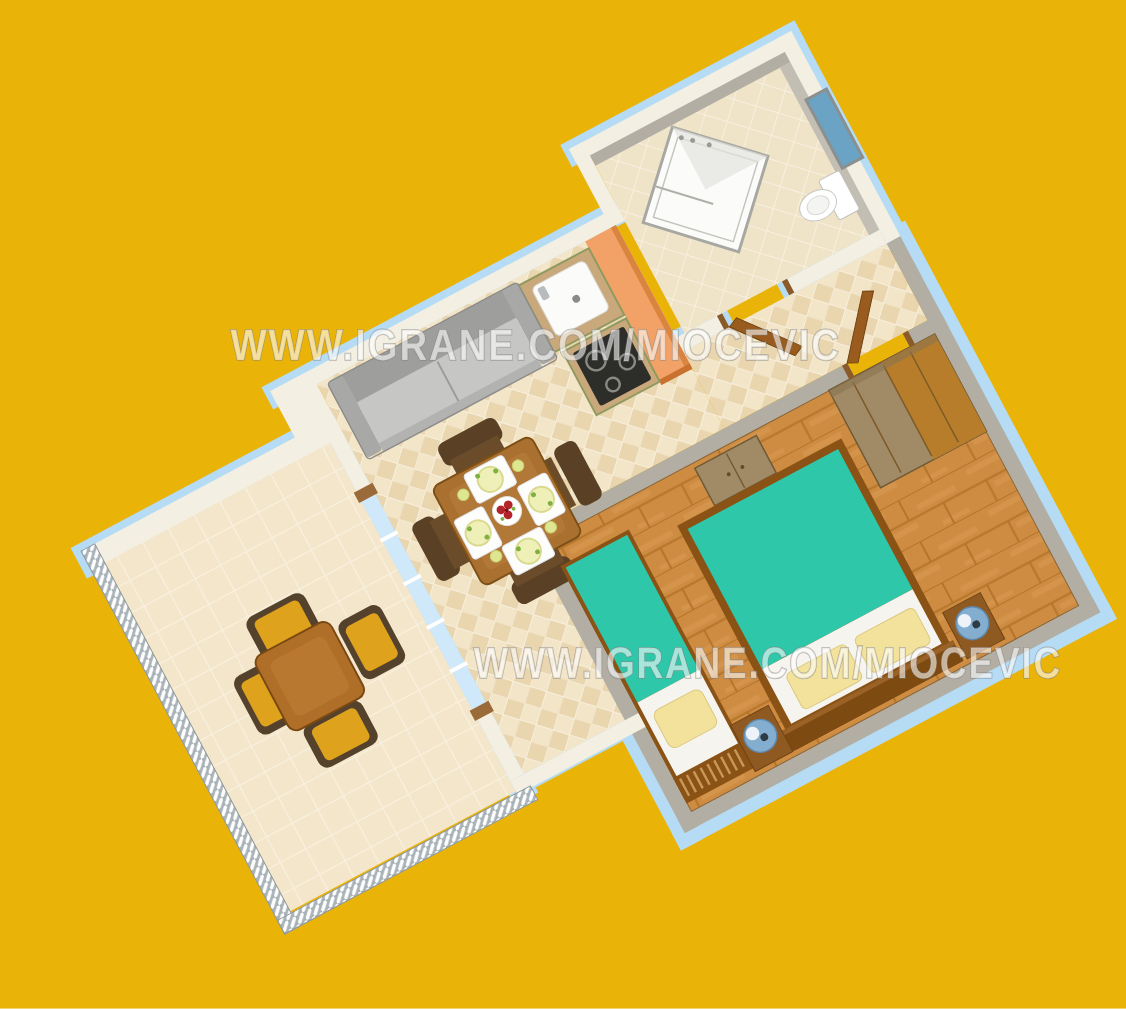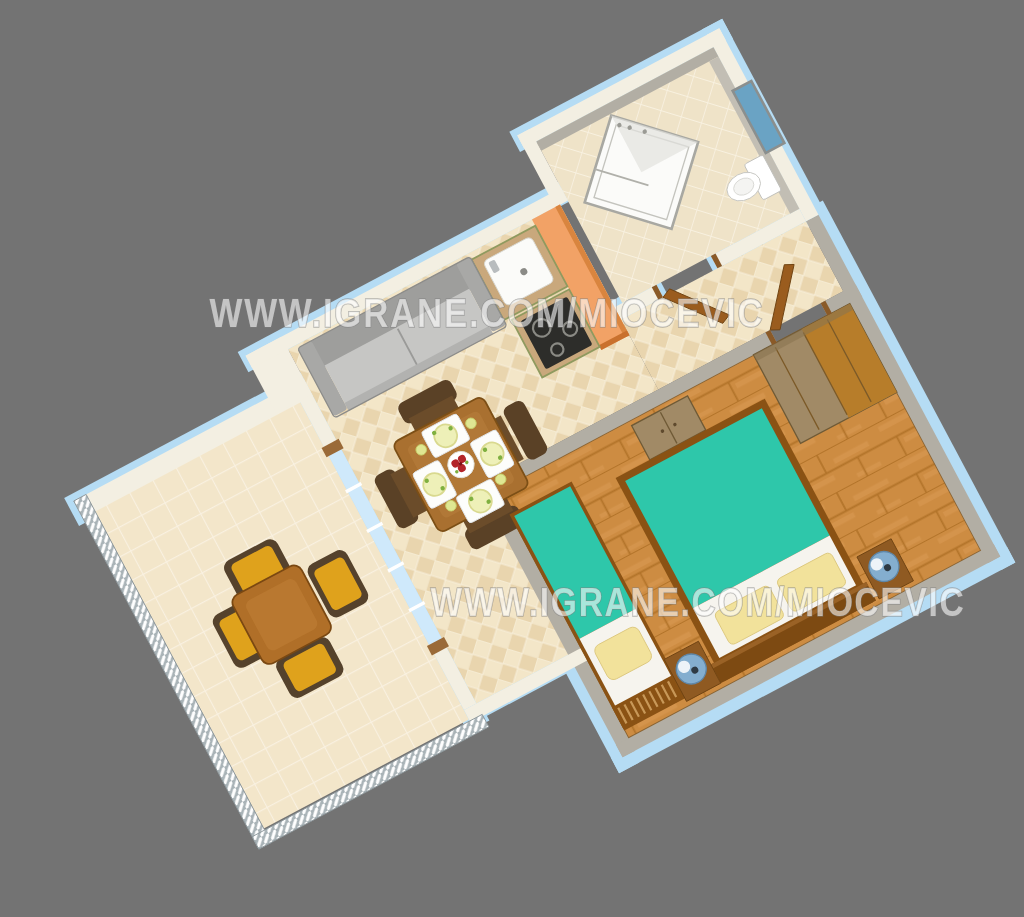--- a/index.html
+++ b/index.html
@@ -1,16 +1,16 @@
 <!DOCTYPE html>
 <html><head>
 <meta charset="utf-8">
 <style>
   html,body{margin:0;padding:0;background:#ffffff;}
-  .canvas{position:relative;width:1024px;height:917px;background:#737373;overflow:hidden;}
+  .canvas{position:relative;width:1024px;height:917px;background:#eab308;overflow:hidden;}
   svg{display:block;}
   .wm{
     font-family:"Liberation Sans",sans-serif;
     font-weight:bold;
     font-size:40px;
     letter-spacing:2px;
     fill:rgba(255,255,255,0.58);
     stroke:rgba(125,125,125,0.55);
     stroke-width:1.4px;
     paint-order:stroke fill;

